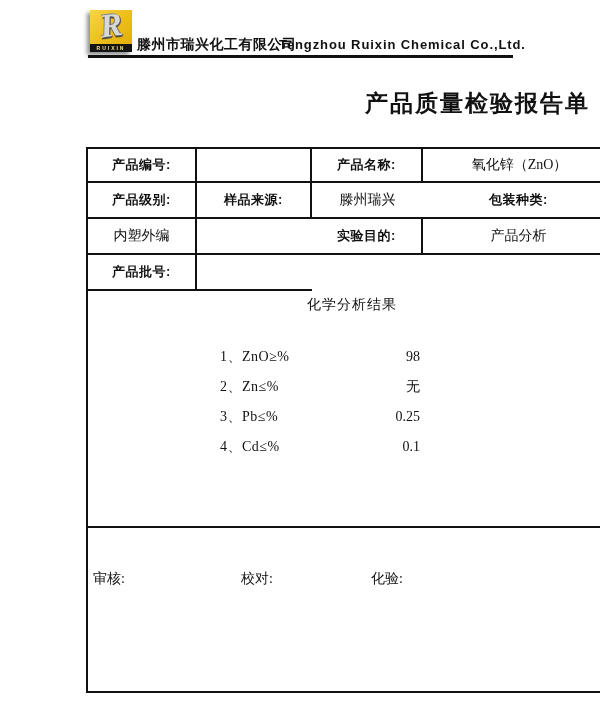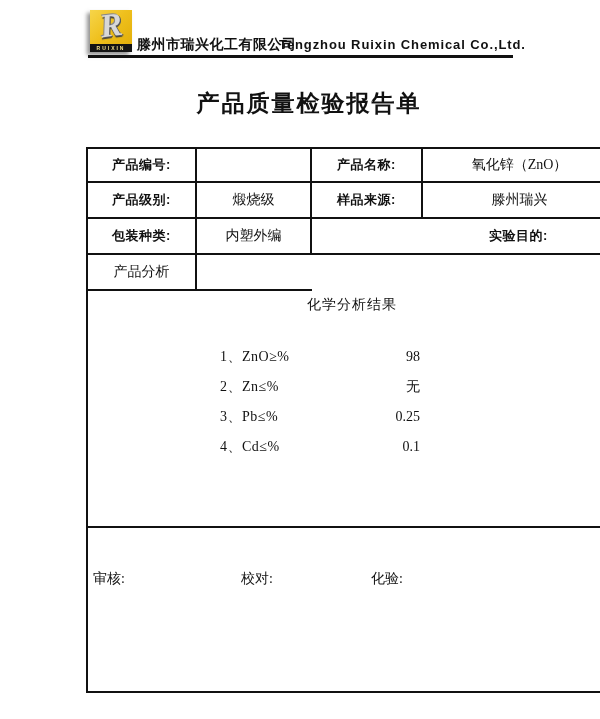--- a/index.html
+++ b/index.html
@@ -50,21 +50,21 @@
     white-space: nowrap;
   }
   .header-rule {
     position: absolute; left: 88px; top: 55px;
     width: 425px; height: 3px; background: #111;
   }
 
   
   .title {
     position: absolute; left: 0; right: 10px; top: 88px;
-    text-align: center;
+    text-align: right;
     font-family: "Liberation Sans", "DejaVu Sans", sans-serif;
     font-weight: bold; font-size: 23px; letter-spacing: 2px; padding-left: 28px;
   }
 
   
   .report-table {
     position: absolute; left: 86px; top: 147px;
     width: 532px; height: 546px;
     border: 2px solid #111;
     display: grid;
@@ -132,30 +132,30 @@
   <h1 class="title">产品质量检验报告单</h1>
 
   <div class="report-table">
 
     <div class="cell label-cell">产品编号:</div>
     <div class="cell value-cell"></div>
     <div class="cell label-cell">产品名称:</div>
     <div class="cell value-cell last-col">氧化锌（ZnO）</div>
 
     <div class="cell label-cell">产品级别:</div>
-    <div class="cell value-cell">煅烧级</div>
     <div class="cell label-cell">样品来源:</div>
     <div class="cell value-cell last-col">滕州瑞兴</div>
 
     <div class="cell label-cell">包装种类:</div>
     <div class="cell value-cell">内塑外编</div>
     <div class="cell value-cell last-col"></div>
 
     <div class="cell label-cell">实验目的:</div>
     <div class="cell value-cell">产品分析</div>
+    <div class="cell label-cell">产品批号:</div>
     <div class="cell value-cell last-col"></div>
 
     <div class="cell full">
       <div class="analysis-title">化学分析结果</div>
       <div class="analysis-list">
         <div class="analysis-item">
           <span class="item-name">1、ZnO≥%</span>
           <span class="item-value">98</span>
         </div>
         <div class="analysis-item">

